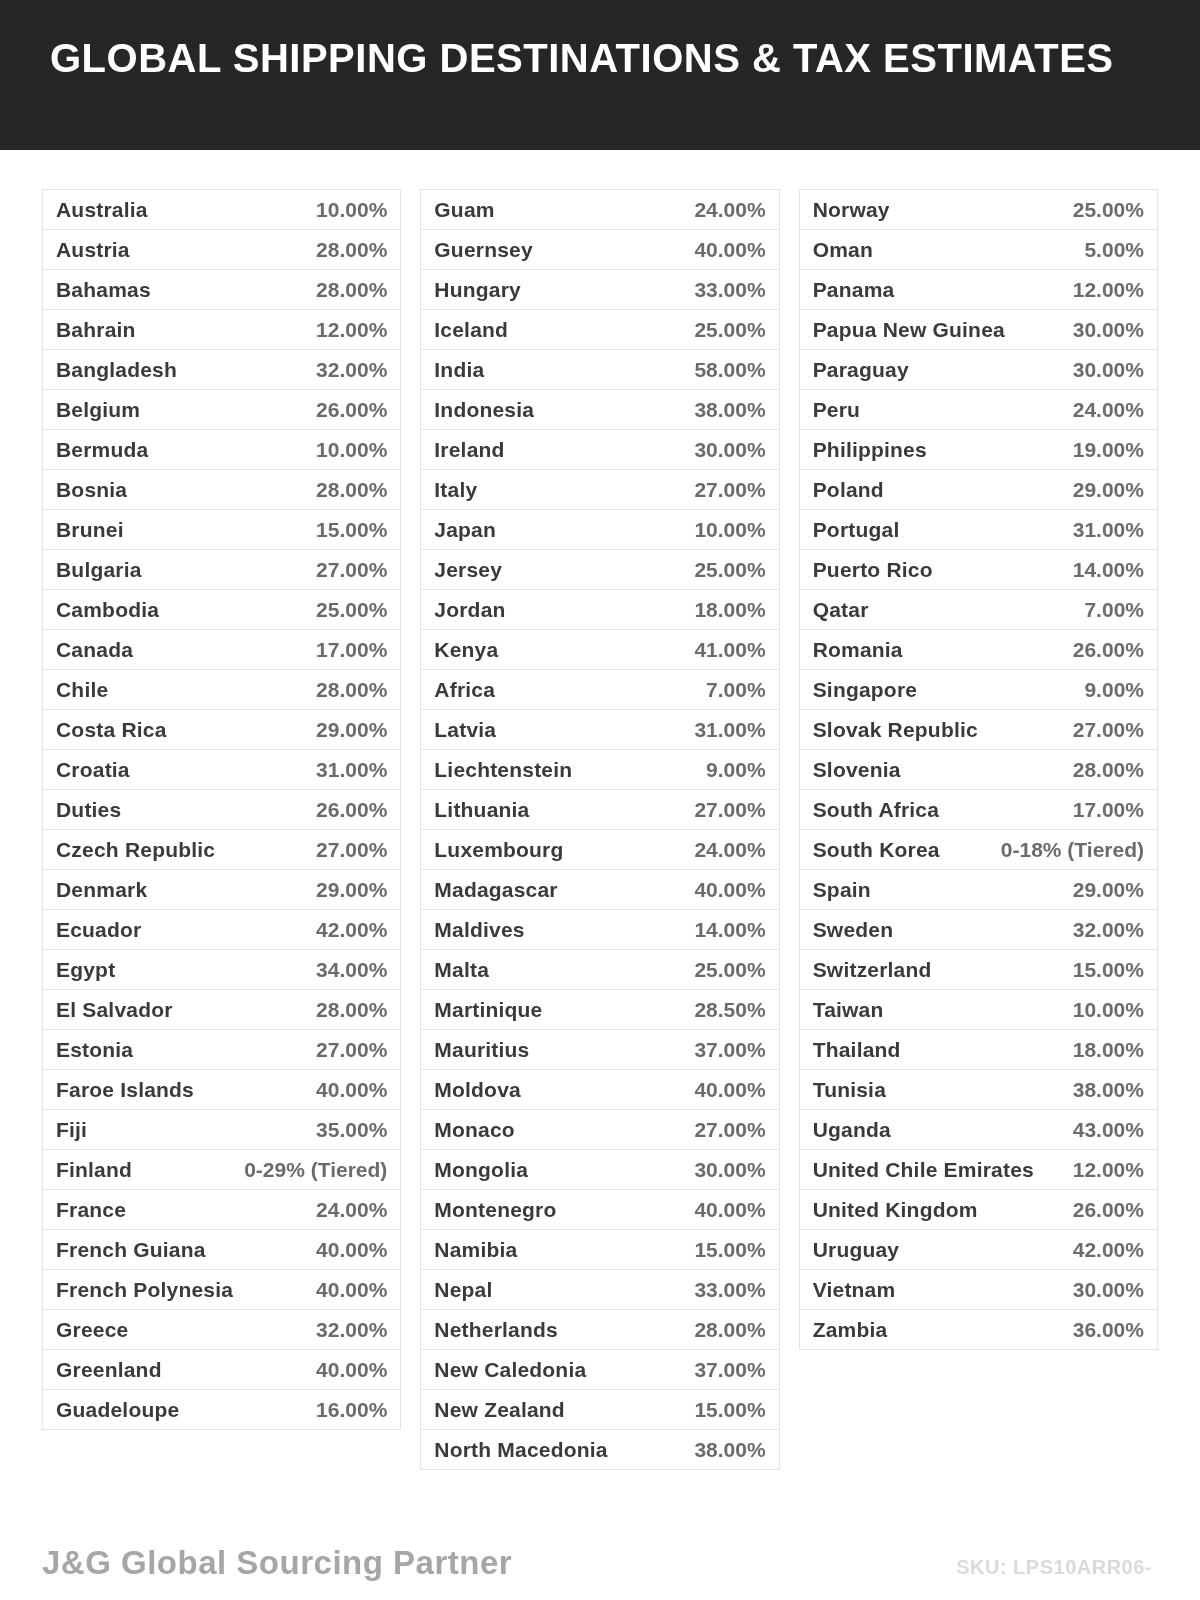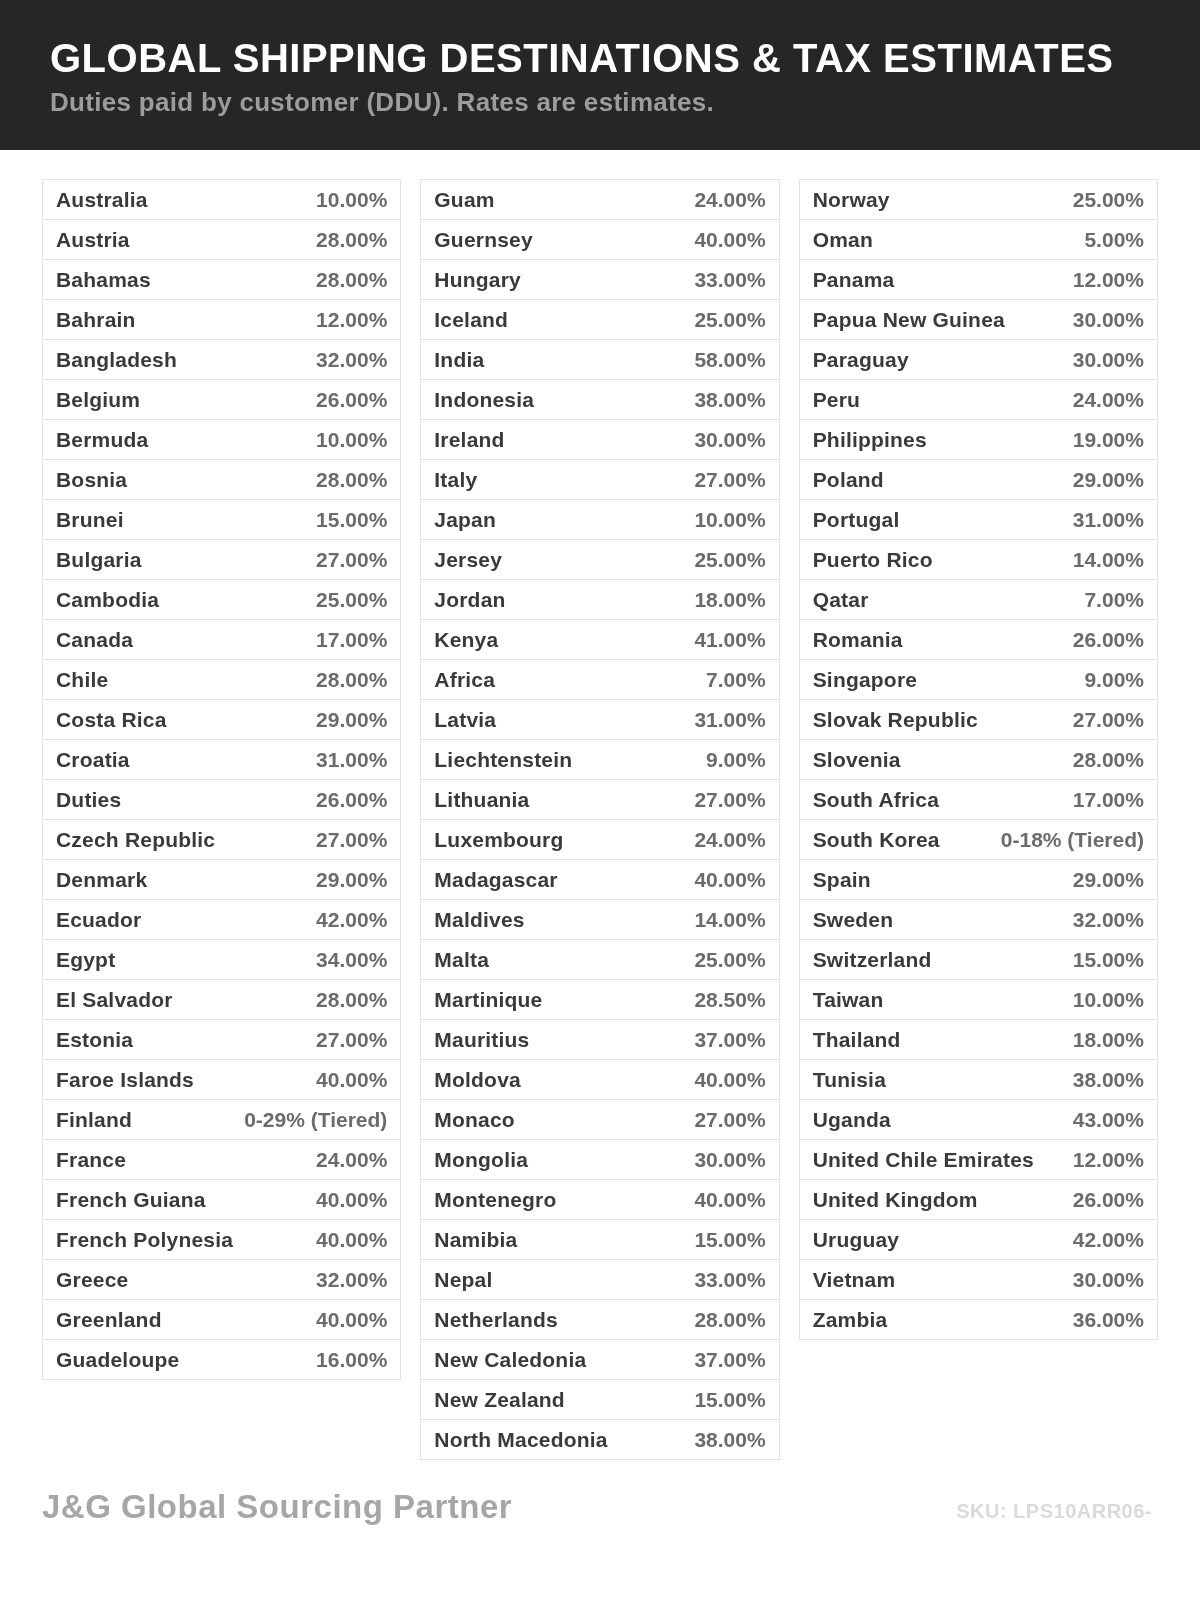--- a/index.html
+++ b/index.html
@@ -35,21 +35,21 @@
     margin: 7px 0 0 0;
     color: #9c9c9c;
     font-size: 26px;
     font-weight: 700;
     letter-spacing: 0.3px;
   }
   
   .table-area {
     display: flex;
     gap: 19px;
-    padding: 29px 42px 0 42px;
+    padding: 39px 42px 0 42px;
     align-items: flex-start;
   }
   .col { flex: 1 1 0; min-width: 0; }
   .row {
     display: flex;
     justify-content: space-between;
     align-items: center;
     box-sizing: border-box;
     height: 41px;
     background: #ffffff;
@@ -68,21 +68,21 @@
     color: #6b6b6b;
     font-size: 21px;
     font-weight: 700;
     white-space: nowrap;
   }
   
   .footer {
     display: flex;
     justify-content: space-between;
     align-items: baseline;
-    margin: 28px 48px 0 42px;
+    margin: 74px 48px 0 42px;
   }
   .brand {
     color: #a6a6a6;
     font-size: 33px;
     font-weight: 700;
     letter-spacing: 0.5px;
   }
   .sku {
     color: #dadada;
     font-size: 20px;
@@ -90,21 +90,20 @@
     letter-spacing: 0.5px;
   }
 </style>
 </head>
 <body>
 
 <div class="page">
 
   <header class="header">
     <h1>GLOBAL SHIPPING DESTINATIONS &amp; TAX ESTIMATES</h1>
-    <p>Duties paid by customer (DDU). Rates are estimates.</p>
   </header>
 
   <main class="table-area">
     <div class="col">
         <div class="row">
           <span class="country">Australia</span>
           <span class="rate">10.00%</span>
         </div>
         <div class="row">
           <span class="country">Austria</span>
@@ -186,20 +185,24 @@
           <span class="country">El Salvador</span>
           <span class="rate">28.00%</span>
         </div>
         <div class="row">
           <span class="country">Estonia</span>
           <span class="rate">27.00%</span>
         </div>
         <div class="row">
           <span class="country">Faroe Islands</span>
           <span class="rate">40.00%</span>
+        </div>
+        <div class="row">
+          <span class="country">Fiji</span>
+          <span class="rate">35.00%</span>
         </div>
         <div class="row">
           <span class="country">Finland</span>
           <span class="rate">0-29% (Tiered)</span>
         </div>
         <div class="row">
           <span class="country">France</span>
           <span class="rate">24.00%</span>
         </div>
         <div class="row">

